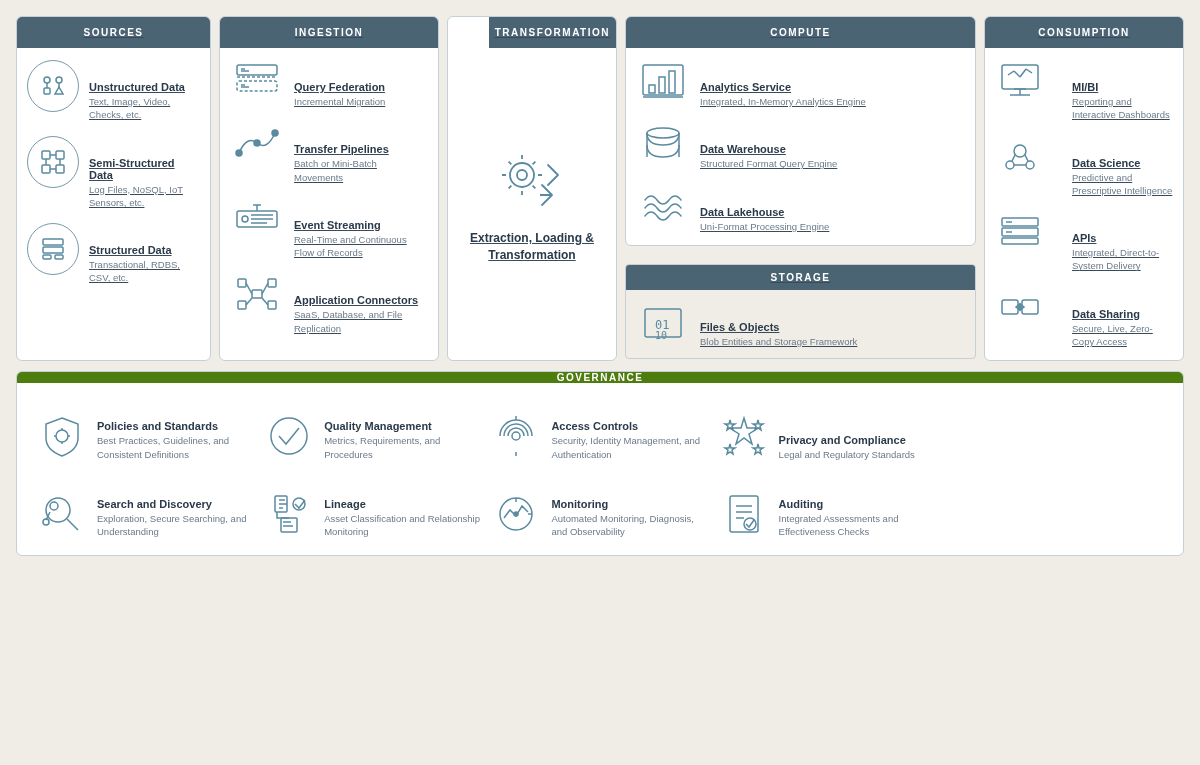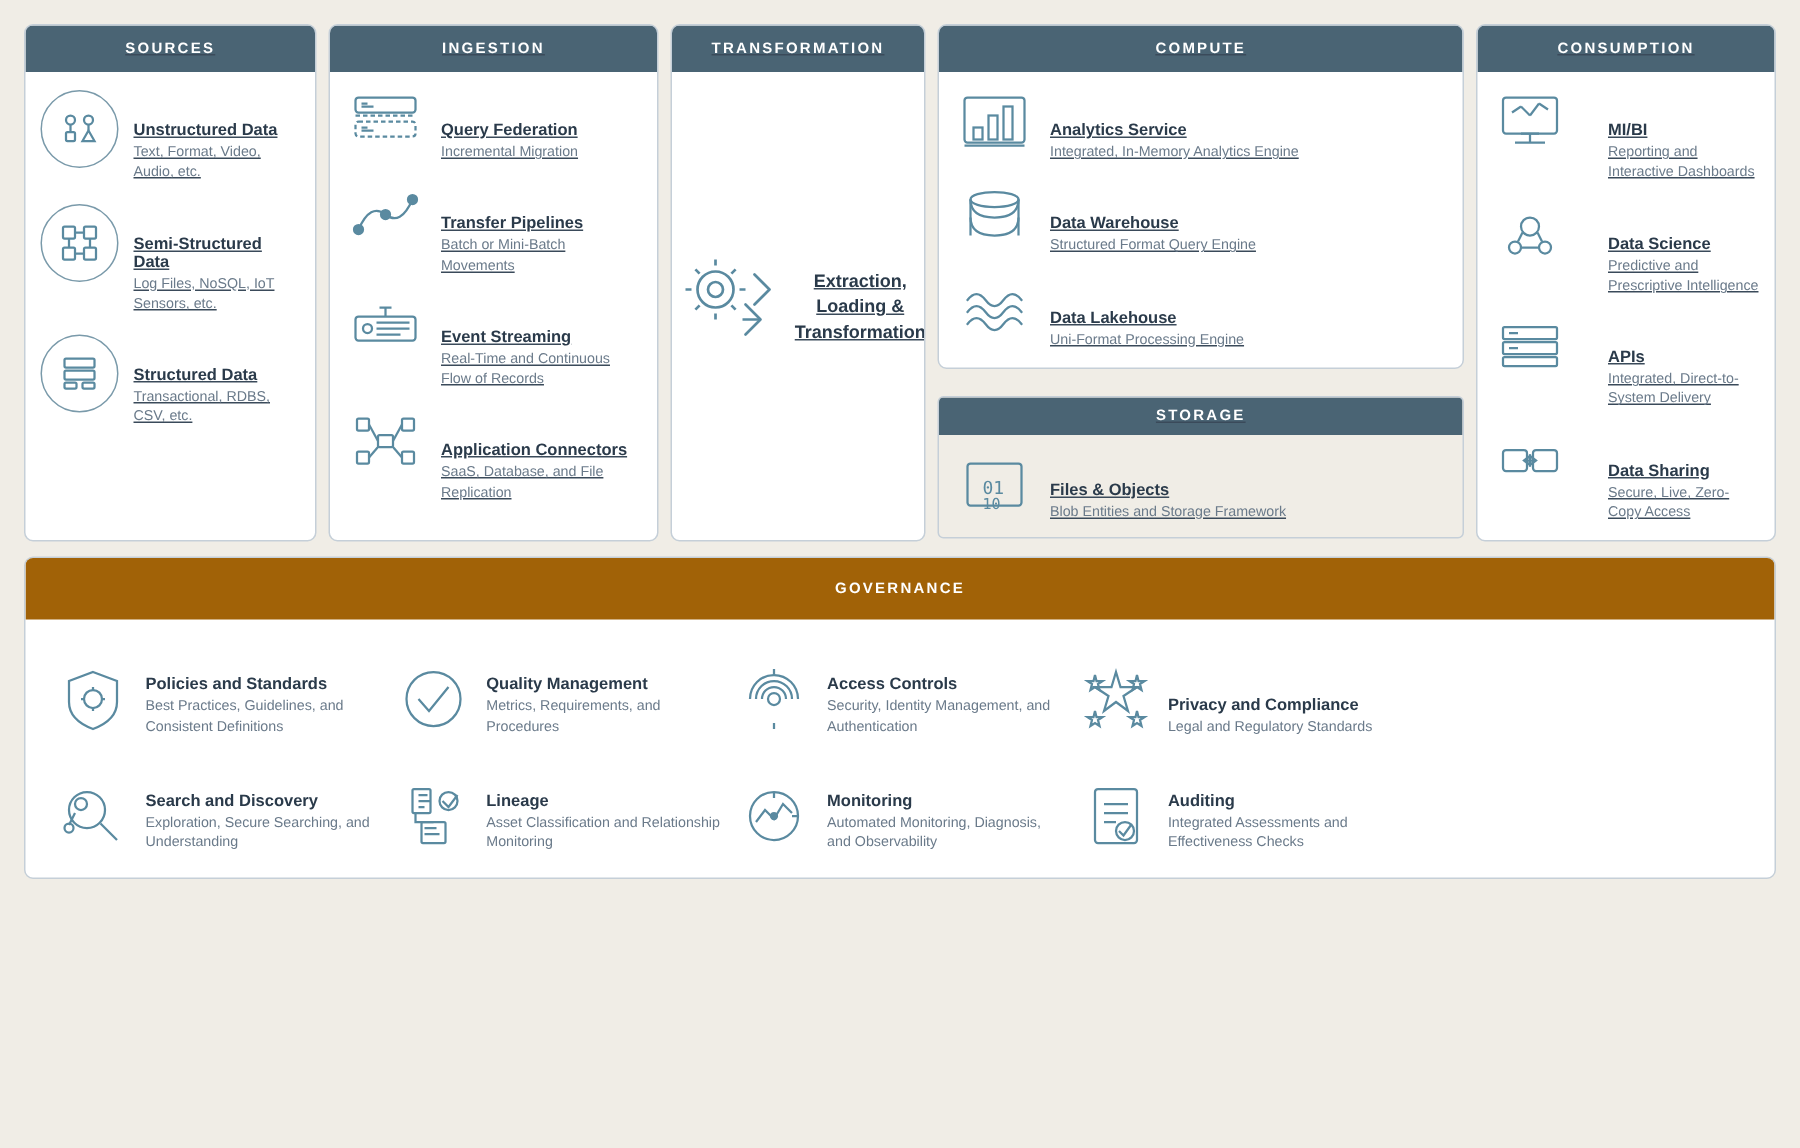--- a/index.html
+++ b/index.html
@@ -94,25 +94,25 @@
       height: 42px;
       flex-shrink: 0;
       display: flex;
       align-items: center;
       justify-content: center;
     }
 
     .ingestion-icon svg { width: 44px; height: 36px; }
 
     
-    .transformation-panel { width: 170px; flex-shrink: 0; }
+    .transformation-panel { width: 170px; flex-shrink: 0; align-items: flex-end; }
 
     .transform-body {
       display: flex;
-      flex-direction: row;
+      flex-direction: column;
       align-items: center;
       justify-content: center;
       flex: 1;
       padding: 20px 10px;
       gap: 3px;
       border-radius: 25px;
     }
 
     .transform-icon svg { width: 80px; height: 80px; }
     .transform-label { text-align: center; font-weight: bold; font-size: 12px; color: #2a3a4a; line-height: 1.4; }
@@ -183,24 +183,24 @@
 
     
     .governance-panel {
       background: #fff;
       border: 1.5px solid #c5cfd8;
       border-radius: 6px;
       overflow: hidden;
     }
 
     .governance-header {
-      background: #a16207;
+      background: #4d7c0f;
       color: #fff;
       text-align: center;
-      padding: 15px 6px;
+      padding: 0 6px;
       font-size: 10px;
       font-weight: bold;
       letter-spacing: 1.5px;
       text-transform: uppercase;
     }
 
     .governance-body {
       padding: 16px 20px;
       display: grid;
       grid-template-columns: repeat(5, 1fr);
@@ -257,21 +257,21 @@
               <circle cx="8" cy="8" r="3"></circle>
               <circle cx="20" cy="8" r="3"></circle>
               <rect x="5" y="16" width="6" height="6" rx="1"></rect>
               <polygon points="20,15 24,22 16,22"></polygon>
               <line x1="8" y1="11" x2="8" y2="16"></line>
               <line x1="20" y1="11" x2="20" y2="15"></line>
             </svg>
           </div>
           <div class="source-text-block">
             <div class="item-title">Unstructured Data</div>
-            <div class="item-desc">Text, Format, Video, Audio, etc.</div>
+            <div class="item-desc">Text, Image, Video, Checks, etc.</div>
           </div>
         </div>
 
         <div class="source-item">
           <div class="source-icon">
             <svg viewBox="0 0 28 28" fill="none" stroke="#5a8aa0" stroke-width="1.5">
               <rect x="3" y="3" width="8" height="8" rx="1"></rect>
               <rect x="17" y="3" width="8" height="8" rx="1"></rect>
               <rect x="3" y="17" width="8" height="8" rx="1"></rect>
               <rect x="17" y="17" width="8" height="8" rx="1"></rect>

